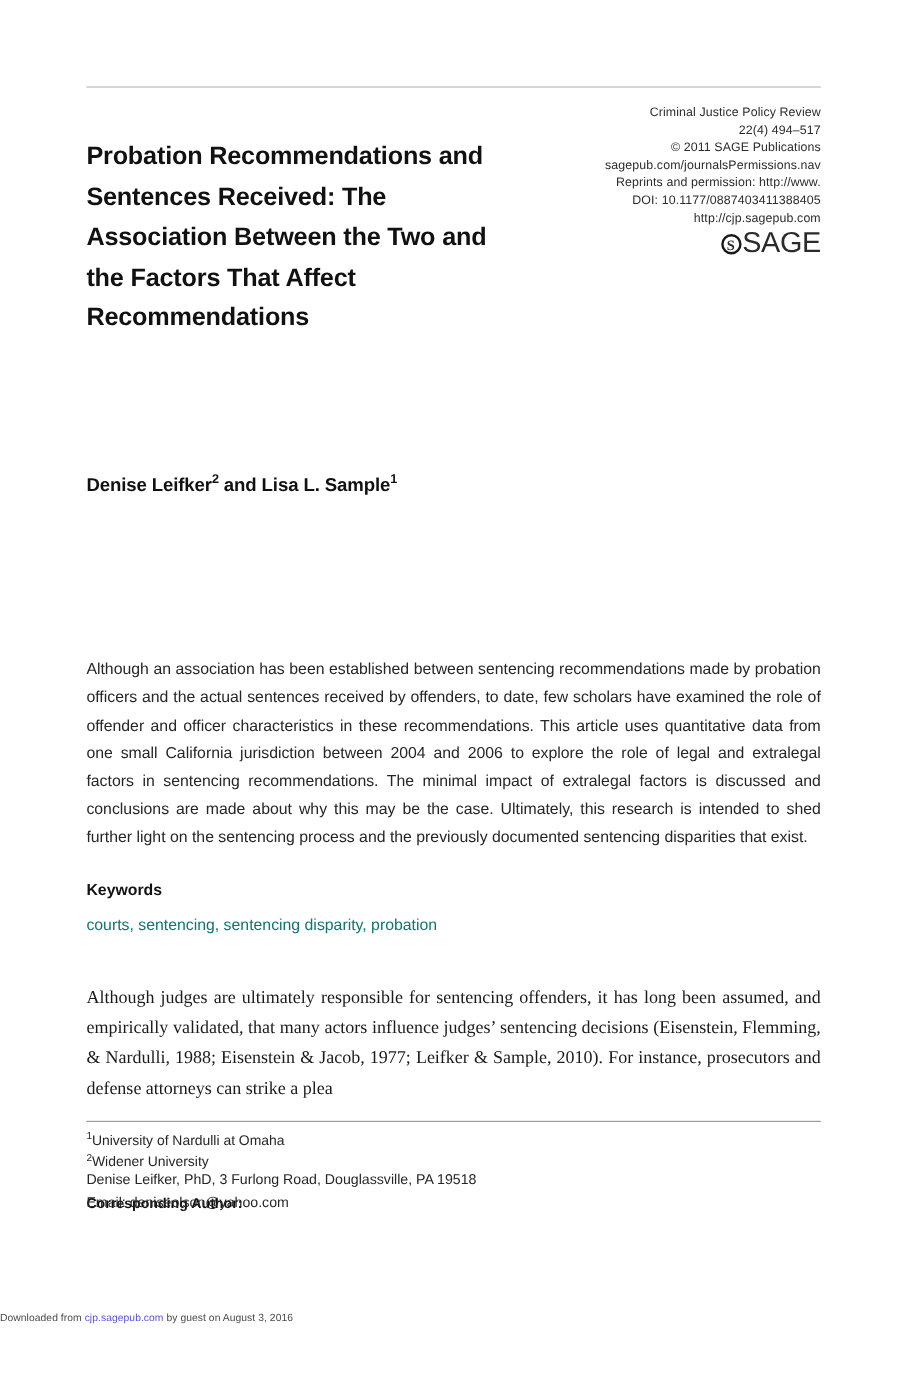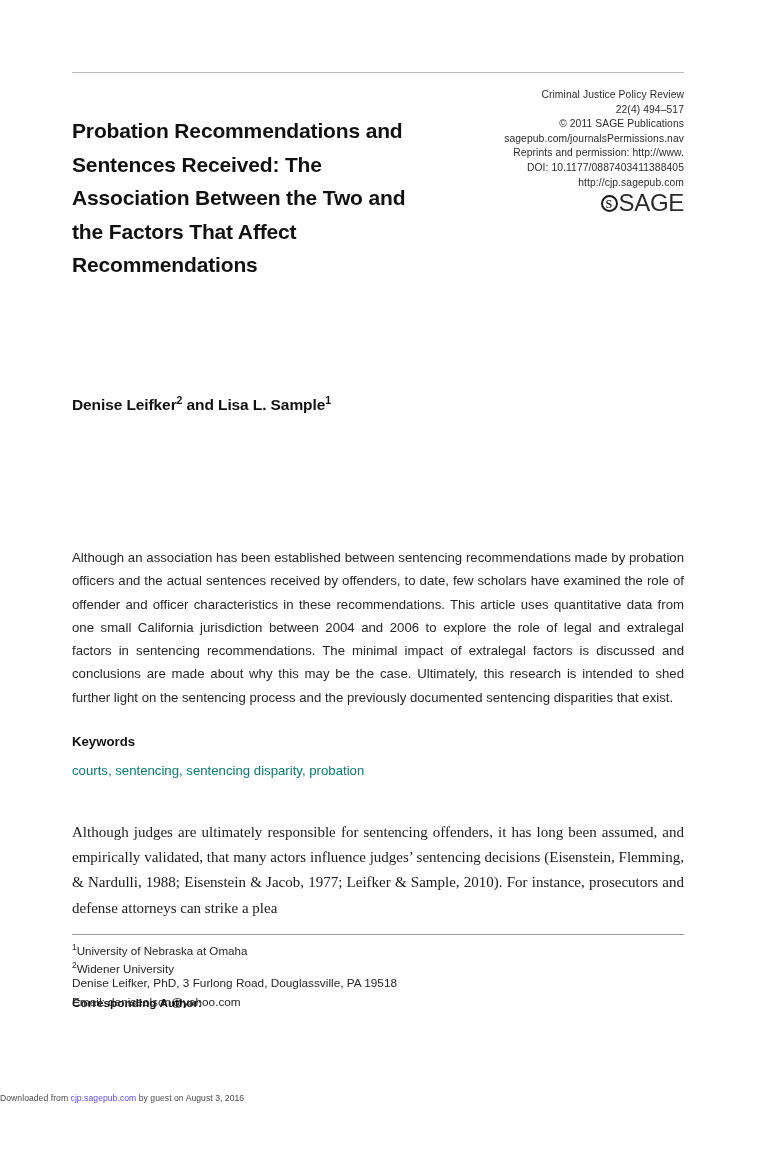--- a/index.html
+++ b/index.html
@@ -242,21 +242,21 @@
   <div class="abstract-body">Although an association has been established between sentencing recommendations made by probation officers and the actual sentences received by offenders, to date, few scholars have examined the role of offender and officer characteristics in these recommendations. This article uses quantitative data from one small California jurisdiction between 2004 and 2006 to explore the role of legal and extralegal factors in sentencing recommendations. The minimal impact of extralegal factors is discussed and conclusions are made about why this may be the case. Ultimately, this research is intended to shed further light on the sentencing process and the previously documented sentencing disparities that exist.</div>
 
   <div class="sec-head" id="keywords-heading">Keywords</div>
   <div class="keywords-body">courts, sentencing, sentencing disparity, probation</div>
 
   <div class="body-para">Although judges are ultimately responsible for sentencing offenders, it has long been assumed, and empirically validated, that many actors influence judges’ sentencing decisions (Eisenstein, Flemming, &amp; Nardulli, 1988; Eisenstein &amp; Jacob, 1977; Leifker &amp; Sample, 2010). For instance, prosecutors and defense attorneys can strike a plea</div>
 
   <div class="foot-rule"></div>
 
   <div class="affiliations">
-    <div><sup>1</sup><span>University of Nebraska at Omaha</span></div>
+    <div><sup>1</sup><span>University of Nardulli at Omaha</span></div>
     <div><sup>2</sup><span>Widener University</span></div>
   </div>
 
   <div class="corr-head">Corresponding Author:</div>
   <div class="corr-body">
     <div>Denise Leifker, PhD, 3 Furlong Road, Douglassville, PA 19518</div>
     <div>Email: deniseolson@yahoo.com</div>
   </div>
 
   <div class="download-footer">

